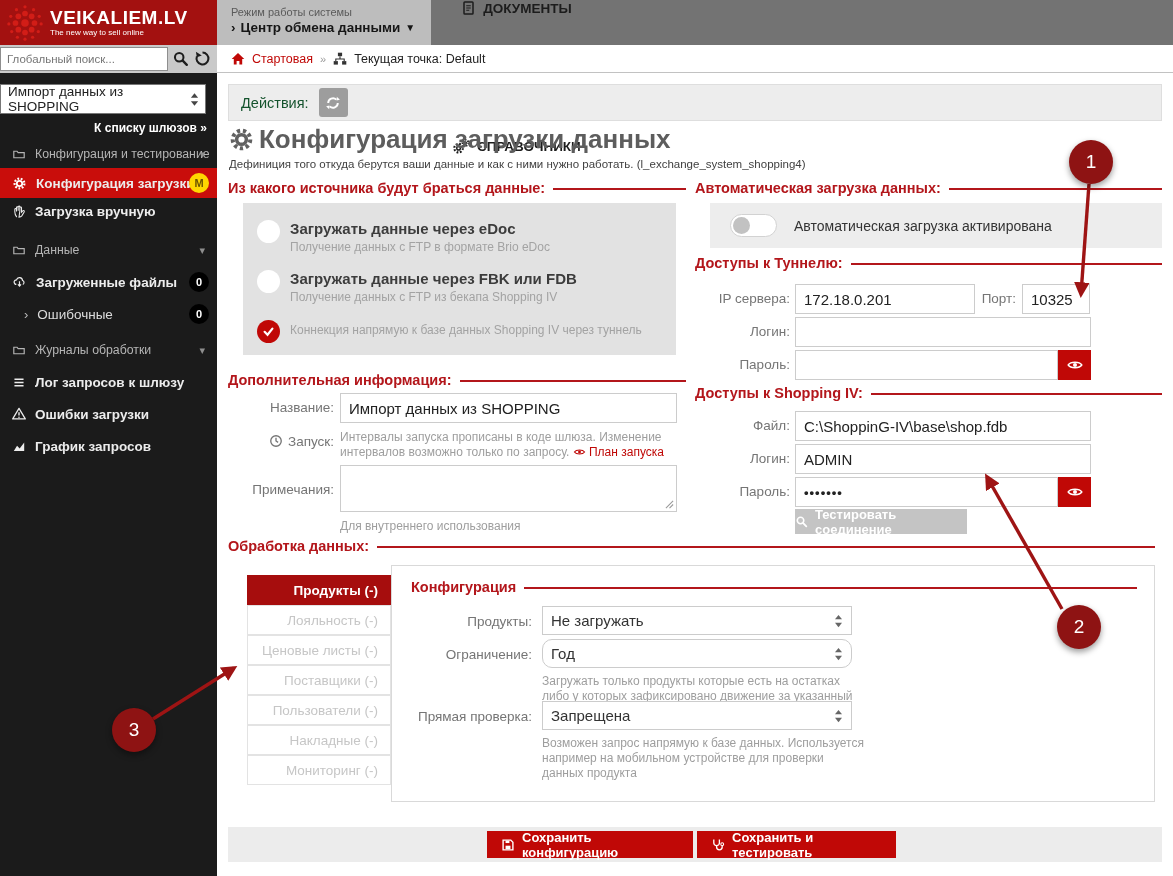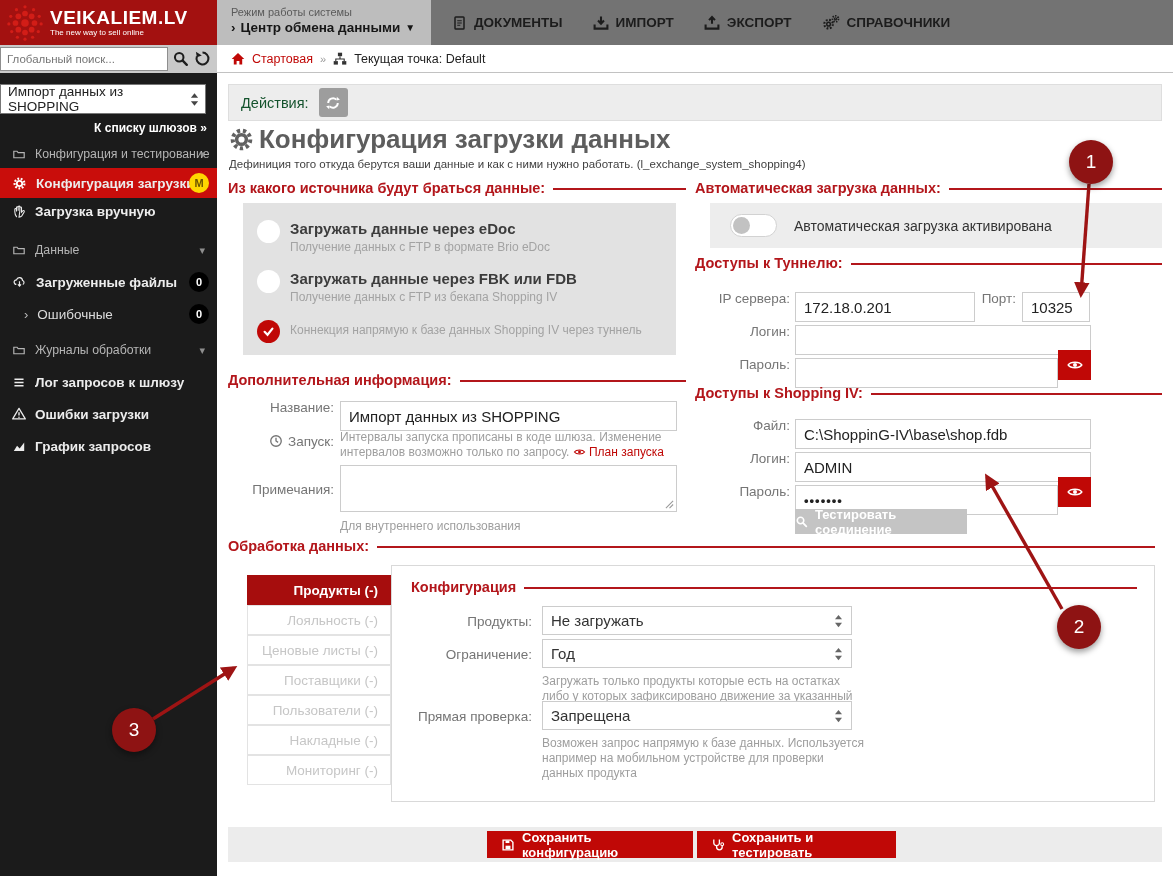--- a/index.html
+++ b/index.html
@@ -9,21 +9,21 @@
 
   
   .header { position:absolute; left:0; top:0; width:1173px; height:45px; background:#737373; }
   .logo { position:absolute; left:0; top:0; width:217px; height:45px; background:#a31110; display:flex; align-items:center; padding-left:6px; }
   .logo-text { margin-left:6px; color:#fff; }
   .logo-title { font-size:19px; font-weight:bold; letter-spacing:.5px; line-height:20px; }
   .logo-tagline { font-size:8px; line-height:10px; }
   .mode { position:absolute; left:217px; top:0; width:214px; height:45px; background:#bdbdbd; padding:6px 0 0 14px; cursor:pointer; }
   .mode-label { font-size:11px; color:#5a5a5a; }
   .mode-value { font-size:13.5px; font-weight:bold; color:#161616; margin-top:2px; display:flex; align-items:center; gap:5px; }
-  .nav { position:absolute; left:452px; top:0; height:45px; display:flex; align-items:center; gap:30px; }
+  .nav { position:absolute; left:452px; top:0; height:45px; display:flex; align-items:center; gap:30px;flex-direction:column; }
   .nav-item { display:flex; align-items:center; gap:7px; font-size:13.5px; font-weight:bold; color:#1c1c1c; cursor:pointer; white-space:nowrap; }
 
   
   .search-row { position:absolute; left:0; top:45px; width:217px; height:28px; background:#c9c9c9;padding-left:8px; }
   .search-input { position:absolute; left:0; top:2px; width:168px; height:24px; border:1px solid #8e8e8e; font-size:11.5px; padding:0 6px; color:#333; font-family:"Liberation Sans",sans-serif; }
   .search-btn { position:absolute; top:5px; color:#1d1d1d; cursor:pointer; }
 
   
   .breadcrumb { position:absolute; left:217px; top:45px; width:956px; height:28px; background:#fff; border-bottom:1px solid #c2c2c2; display:flex; align-items:center; padding-left:14px; gap:7px; }
   .bc-link { color:#c00806; font-size:12.5px; cursor:pointer; }
@@ -57,21 +57,21 @@
 
   
   .source-box { position:absolute; left:243px; top:203px; width:433px; height:152px; background:#e2e2e2; }
   .radio-row { position:absolute; left:14px; display:flex; gap:10px; cursor:pointer; }
   .radio-circle { width:23px; height:23px; border-radius:50%; background:#fff; flex:none; display:flex; align-items:center; justify-content:center; }
   .radio-circle.checked { background:#c00806; }
   .radio-label { font-size:15px; font-weight:bold; color:#3c3c3c; line-height:17px; }
   .radio-desc { font-size:12px; color:#a3a3a3; margin-top:3px; }
 
   .form-label { position:absolute; text-align:right; font-size:13.5px; color:#757575; }
-  .tb { position:absolute; border:1px solid #ccc; background:#fff; font-size:15px; color:#222; padding:0 8px; font-family:"Liberation Sans",sans-serif;margin-top:8px; }
+  .tb { position:absolute; border:1px solid #ccc; background:#fff; font-size:15px; color:#222; padding:0 8px; font-family:"Liberation Sans",sans-serif; }
   input.tb { height:30px; }
   .launch-text { position:absolute; left:340px; top:430px; width:348px; font-size:12px; color:#9e9e9e; line-height:15px; }
   .launch-link { color:#c00806; cursor:pointer; white-space:nowrap; }
   .notes-area { position:absolute; left:340px; top:465px; width:337px; height:47px; border:1px solid #ccc; background:#fff; }
   .notes-handle { position:absolute; right:2px; bottom:2px; color:#aaa; }
   .hint { font-size:12px; color:#9e9e9e; line-height:15px; }
 
   
   .auto-box { position:absolute; left:710px; top:203px; width:452px; height:45px; background:#ededed; display:flex; align-items:center; gap:17px; padding-left:20px; }
   .toggle { width:47px; height:23px; border:1px solid #d2d2d2; border-radius:12px; background:#fff; position:relative; cursor:pointer; flex:none; }
@@ -500,21 +500,21 @@
   <div class="fake-select" style="left:150px; top:40px; width:310px;">
     <span>Не загружать</span>
     <span>
         <svg width="9" height="14" viewBox="0 0 10 16">
           <path d="M5 1 L9 6 H1 Z" fill="#666"></path>
           <path d="M5 15 L1 10 H9 Z" fill="#666"></path>
         </svg>
       </span>
   </div>
   <div class="form-label" style="left:10px; top:81px; width:130px;">Ограничение:</div>
-  <div class="fake-select" style="left:150px; top:73px; width:310px;">
+  <div class="fake-select" style="left:150px; top:73px; width:310px;border-radius:10px;">
     <span>Год</span>
     <span>
         <svg width="9" height="14" viewBox="0 0 10 16">
           <path d="M5 1 L9 6 H1 Z" fill="#666"></path>
           <path d="M5 15 L1 10 H9 Z" fill="#666"></path>
         </svg>
       </span>
   </div>
   <div class="hint" style="position:absolute; left:150px; top:108px; width:322px;">Загружать только продукты которые есть на остатках либо у которых зафиксировано движение за указанный период.</div>
   <div class="form-label" style="left:10px; top:143px; width:130px;">Прямая проверка:</div>

